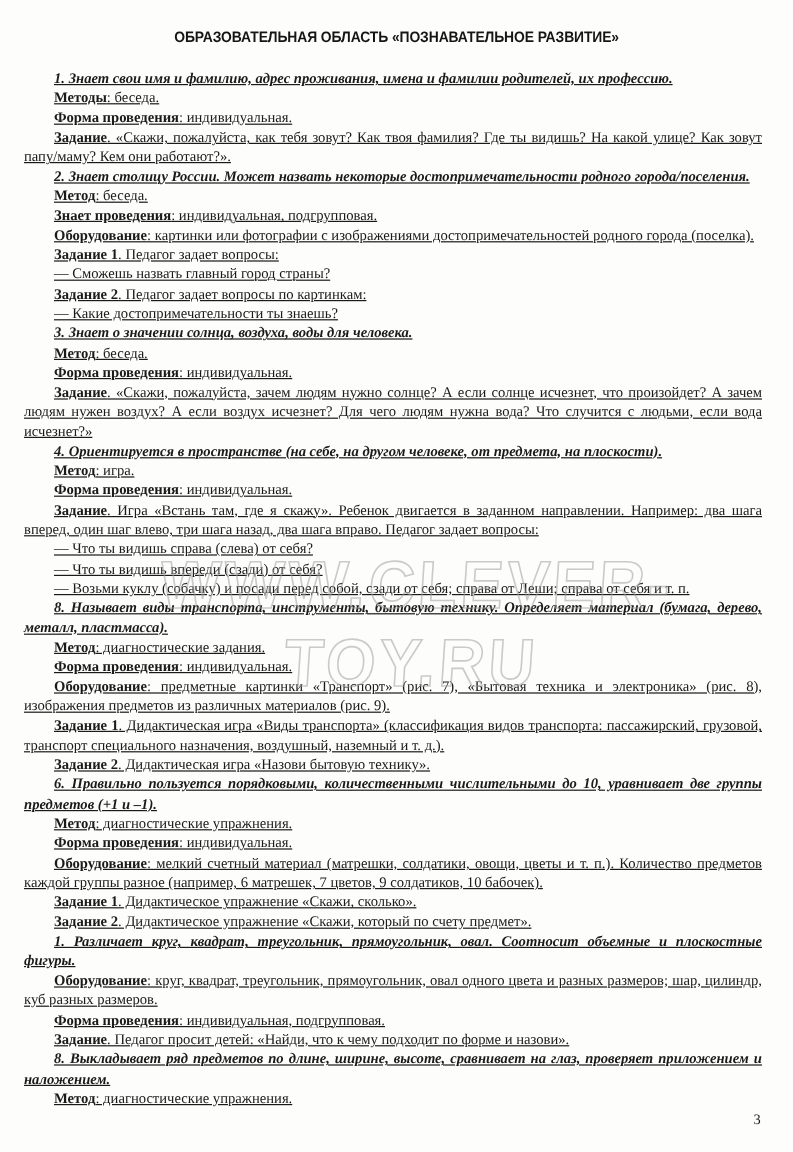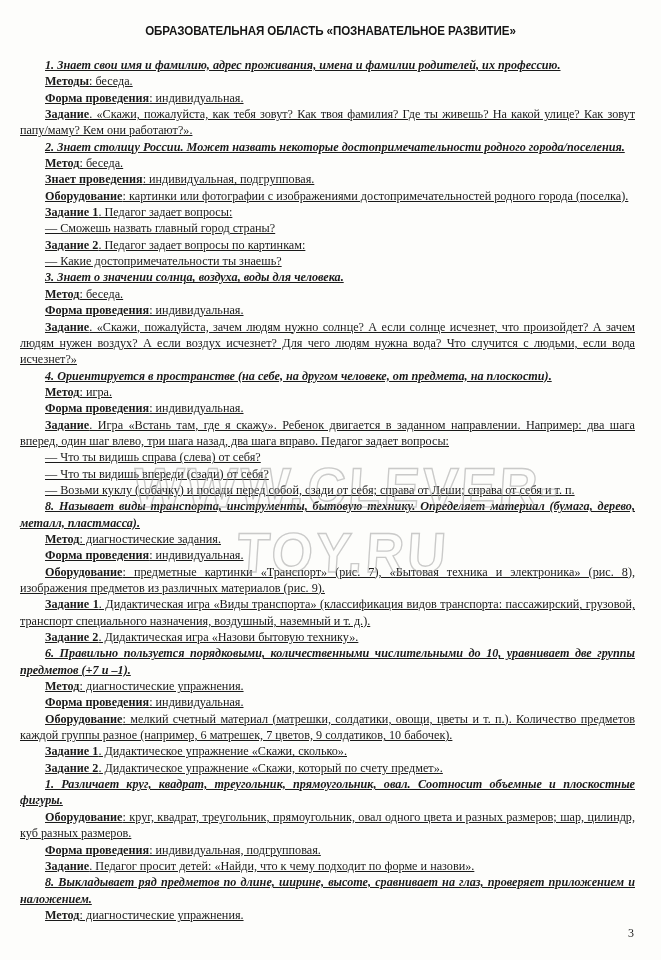--- a/index.html
+++ b/index.html
@@ -45,21 +45,21 @@
 </style>
 </head>
 <body>
 
 <div class="page">
   <div class="title">ОБРАЗОВАТЕЛЬНАЯ ОБЛАСТЬ «ПОЗНАВАТЕЛЬНОЕ РАЗВИТИЕ»</div>
   <div class="body" id="doc-body">
       <p class="p hd">1. Знает свои имя и фамилию, адрес проживания, имена и фамилии родителей, их профессию.</p>
       <p class="p"><span class="lbl">Методы</span><span>: беседа.</span></p>
       <p class="p"><span class="lbl">Форма проведения</span><span>: индивидуальная.</span></p>
-      <p class="p"><span class="lbl">Задание</span><span>. «Скажи, пожалуйста, как тебя зовут? Как твоя фамилия? Где ты живешь? На какой улице? Как зовут папу/маму? Кем они работают?».</span></p>
+      <p class="p"><span class="lbl">Задание</span><span>. «Скажи, пожалуйста, как тебя зовут? Как твоя фамилия? Где ты видишь? На какой улице? Как зовут папу/маму? Кем они работают?».</span></p>
       <p class="p hd">2. Знает столицу России. Может назвать некоторые достопримечательности родного города/поселения.</p>
       <p class="p"><span class="lbl">Метод</span><span>: беседа.</span></p>
       <p class="p"><span class="lbl">Знает проведения</span><span>: индивидуальная, подгрупповая.</span></p>
       <p class="p"><span class="lbl">Оборудование</span><span>: картинки или фотографии с изображениями достопримечательностей родного города (поселка).</span></p>
       <p class="p"><span class="lbl">Задание 1</span><span>. Педагог задает вопросы:</span></p>
       <p class="p">— Сможешь назвать главный город страны?</p>
       <p class="p"><span class="lbl">Задание 2</span><span>. Педагог задает вопросы по картинкам:</span></p>
       <p class="p">— Какие достопримечательности ты знаешь?</p>
       <p class="p hd">3. Знает о значении солнца, воздуха, воды для человека.</p>
       <p class="p"><span class="lbl">Метод</span><span>: беседа.</span></p>
@@ -71,21 +71,21 @@
       <p class="p"><span class="lbl">Задание</span><span>. Игра «Встань там, где я скажу». Ребенок двигается в заданном направлении. Например: два шага вперед, один шаг влево, три шага назад, два шага вправо. Педагог задает вопросы:</span></p>
       <p class="p">— Что ты видишь справа (слева) от себя?</p>
       <p class="p">— Что ты видишь впереди (сзади) от себя?</p>
       <p class="p">— Возьми куклу (собачку) и посади перед собой, сзади от себя; справа от Леши; справа от себя и т. п.</p>
       <p class="p hd">8. Называет виды транспорта, инструменты, бытовую технику. Определяет материал (бумага, дерево, металл, пластмасса).</p>
       <p class="p"><span class="lbl">Метод</span><span>: диагностические задания.</span></p>
       <p class="p"><span class="lbl">Форма проведения</span><span>: индивидуальная.</span></p>
       <p class="p"><span class="lbl">Оборудование</span><span>: предметные картинки «Транспорт» (рис. 7), «Бытовая техника и электроника» (рис. 8), изображения предметов из различных материалов (рис. 9).</span></p>
       <p class="p"><span class="lbl">Задание 1</span><span>. Дидактическая игра «Виды транспорта» (классификация видов транспорта: пассажирский, грузовой, транспорт специального назначения, воздушный, наземный и т. д.).</span></p>
       <p class="p"><span class="lbl">Задание 2</span><span>. Дидактическая игра «Назови бытовую технику».</span></p>
-      <p class="p hd">6. Правильно пользуется порядковыми, количественными числительными до 10, уравнивает две группы предметов (+7 и –1).</p>
+      <p class="p hd">6. Правильно пользуется порядковыми, количественными числительными до 10, уравнивает две группы предметов (+1 и –1).</p>
       <p class="p"><span class="lbl">Метод</span><span>: диагностические упражнения.</span></p>
       <p class="p"><span class="lbl">Форма проведения</span><span>: индивидуальная.</span></p>
       <p class="p"><span class="lbl">Оборудование</span><span>: мелкий счетный материал (матрешки, солдатики, овощи, цветы и т. п.). Количество предметов каждой группы разное (например, 6 матрешек, 7 цветов, 9 солдатиков, 10 бабочек).</span></p>
       <p class="p"><span class="lbl">Задание 1</span><span>. Дидактическое упражнение «Скажи, сколько».</span></p>
       <p class="p"><span class="lbl">Задание 2</span><span>. Дидактическое упражнение «Скажи, который по счету предмет».</span></p>
       <p class="p hd">1. Различает круг, квадрат, треугольник, прямоугольник, овал. Соотносит объемные и плоскостные фигуры.</p>
       <p class="p"><span class="lbl">Оборудование</span><span>: круг, квадрат, треугольник, прямоугольник, овал одного цвета и разных размеров; шар, цилиндр, куб разных размеров.</span></p>
       <p class="p"><span class="lbl">Форма проведения</span><span>: индивидуальная, подгрупповая.</span></p>
       <p class="p"><span class="lbl">Задание</span><span>. Педагог просит детей: «Найди, что к чему подходит по форме и назови».</span></p>
       <p class="p hd">8. Выкладывает ряд предметов по длине, ширине, высоте, сравнивает на глаз, проверяет приложением и наложением.</p>

